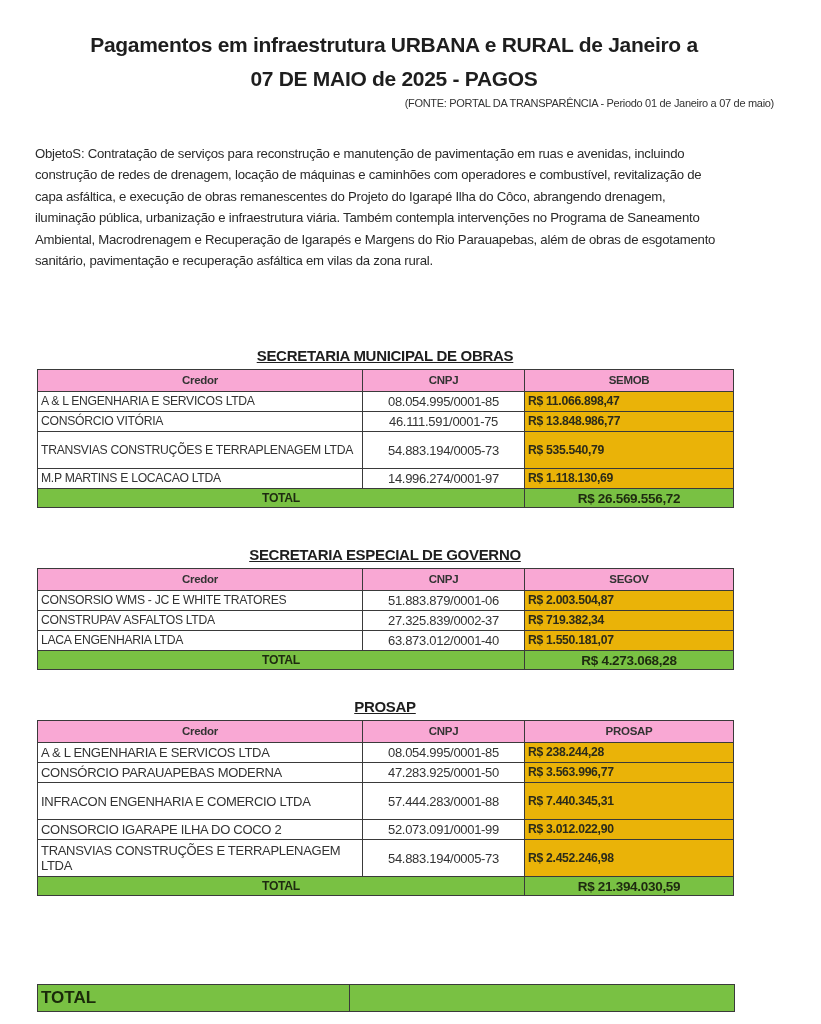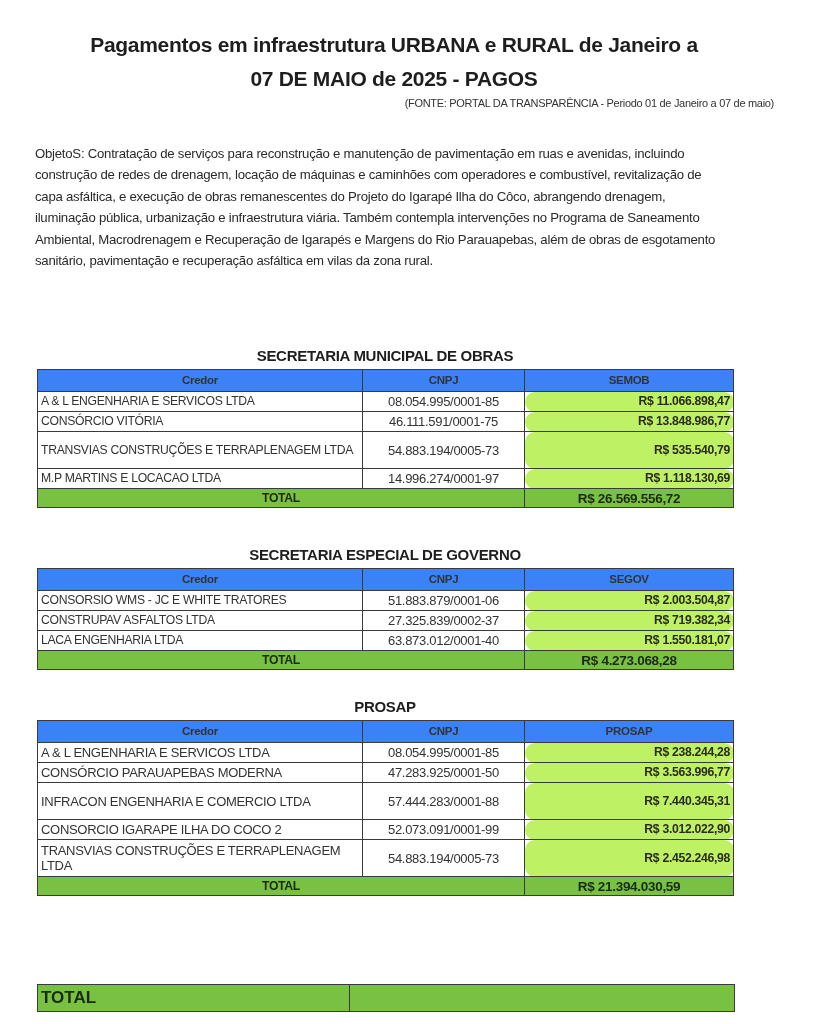--- a/index.html
+++ b/index.html
@@ -17,36 +17,36 @@
       position: absolute; top: 97px; left: 14px; width: 760px; text-align: right;
       font-size: 11px; color: #333; letter-spacing: -0.3px;
     }
     .objects {
       position: absolute; top: 143px; left: 35px; width: 690px;
       text-align: left; font-size: 13.2px; line-height: 21.4px; color: #2a2a2a;
       letter-spacing: -0.25px;
     }
     .sec-title {
       position: absolute; left: 37px; width: 696px; text-align: center;
-      font-weight: bold; font-size: 15px; color: #1e1e1e; letter-spacing: -0.3px;
+      font-weight: bold; font-size: 15px; color: #1e1e1e; letter-spacing: -0.3px; text-decoration: underline;
     }
     table.tbl {
       position: absolute; left: 37px; width: 696px; border-collapse: collapse;
       font-size: 12.2px; table-layout: fixed;
     }
     table.tbl td, table.tbl th {
       border: 1.5px solid #3a3a3a; padding: 0 3px; height: 19px; line-height: 15px;
       overflow: hidden; letter-spacing: -0.3px;
     }
     table.tbl th {
-      background: #3b82f6; font-weight: bold; font-size: 11.5px; color: #333; text-align: center; height: 21px;
+      background: #f9a8d4; font-weight: bold; font-size: 11.5px; color: #333; text-align: center; height: 21px;
     }
     table.tbl td.credor { text-align: left; color: #333; }
     table.tbl td.cnpj { text-align: center; color: #333; font-size: 13px; }
-    table.tbl td.val { background: #bef264; text-align: right; font-weight: bold; color: #2b2b1a; border-radius: 10px; }
+    table.tbl td.val { background: #eab308; text-align: left; font-weight: bold; color: #2b2b1a; }
     table.tbl tr.tot td { background: #79c143; font-weight: bold; text-align: center; color: #1e2a10; height: 18px; }
     table.tbl tr.tot td.totval { font-size: 13.5px; }
     table.tbl tr.tall td { height: 36px; }
     col.c1 { width: 325px; } col.c2 { width: 162px; } col.c3 { width: 209px; }
     .grand {
       position: absolute; top: 984px; left: 37px; width: 696px; height: 26px;
       display: flex; border: 1.5px solid #3a3a3a; background: #79c143;
       font-weight: bold; color: #1a2a0a;
     }
     .grand .gl { width: 308px; border-right: 1.5px solid #3a3a3a; font-size: 17px; line-height: 26px; padding-left: 3px; }

